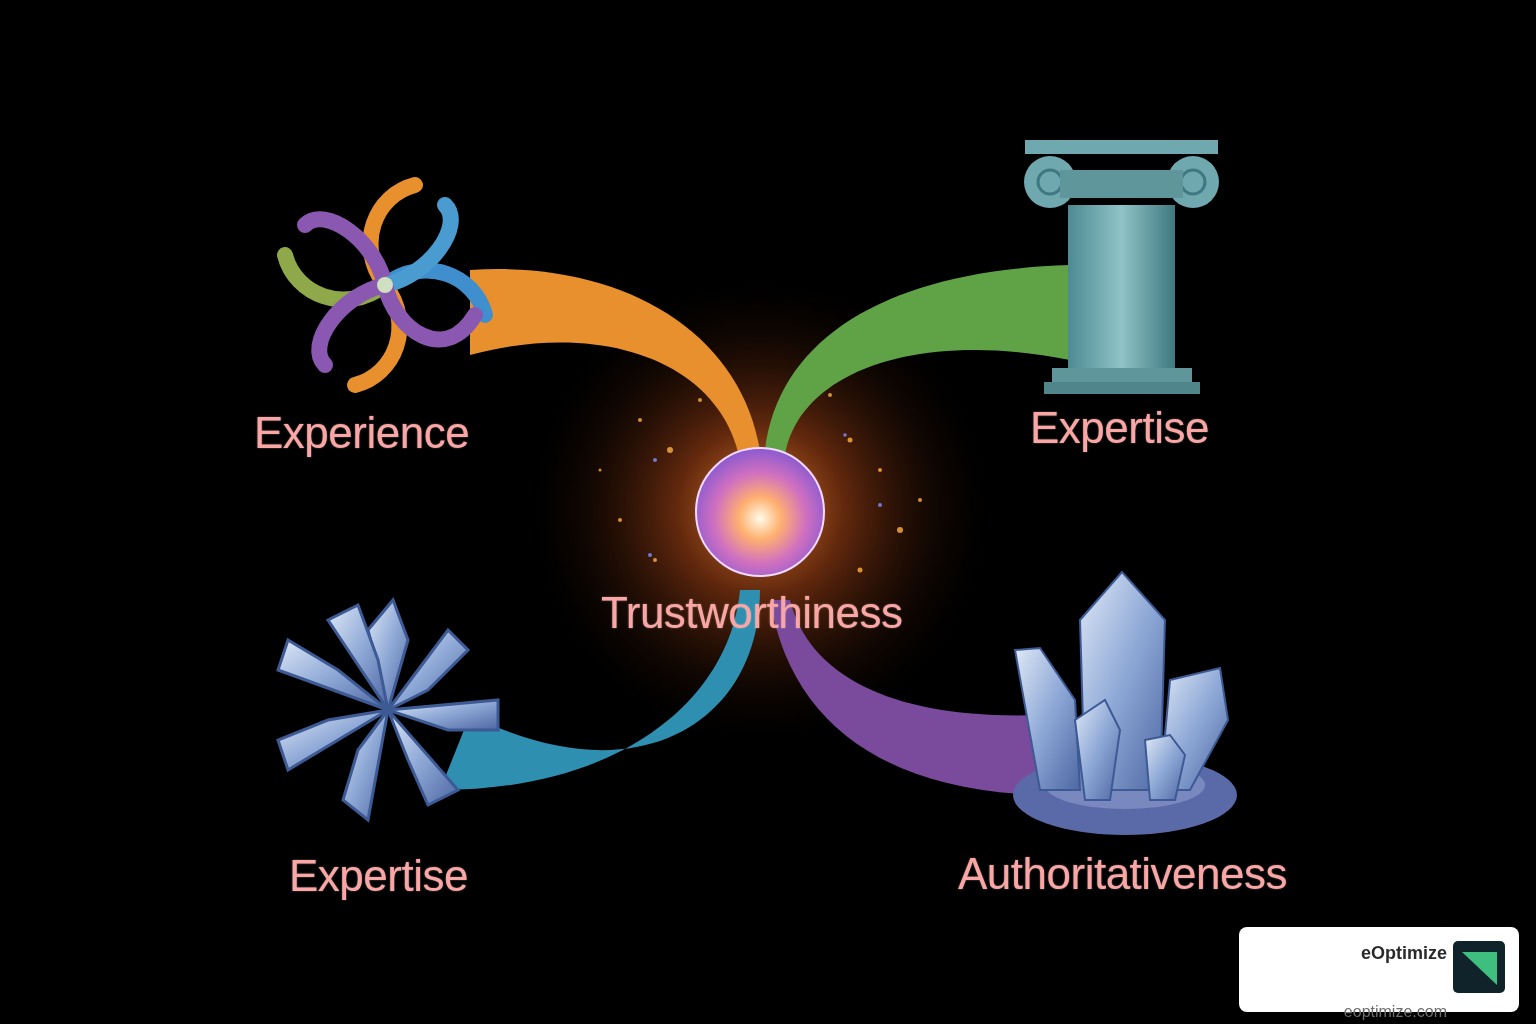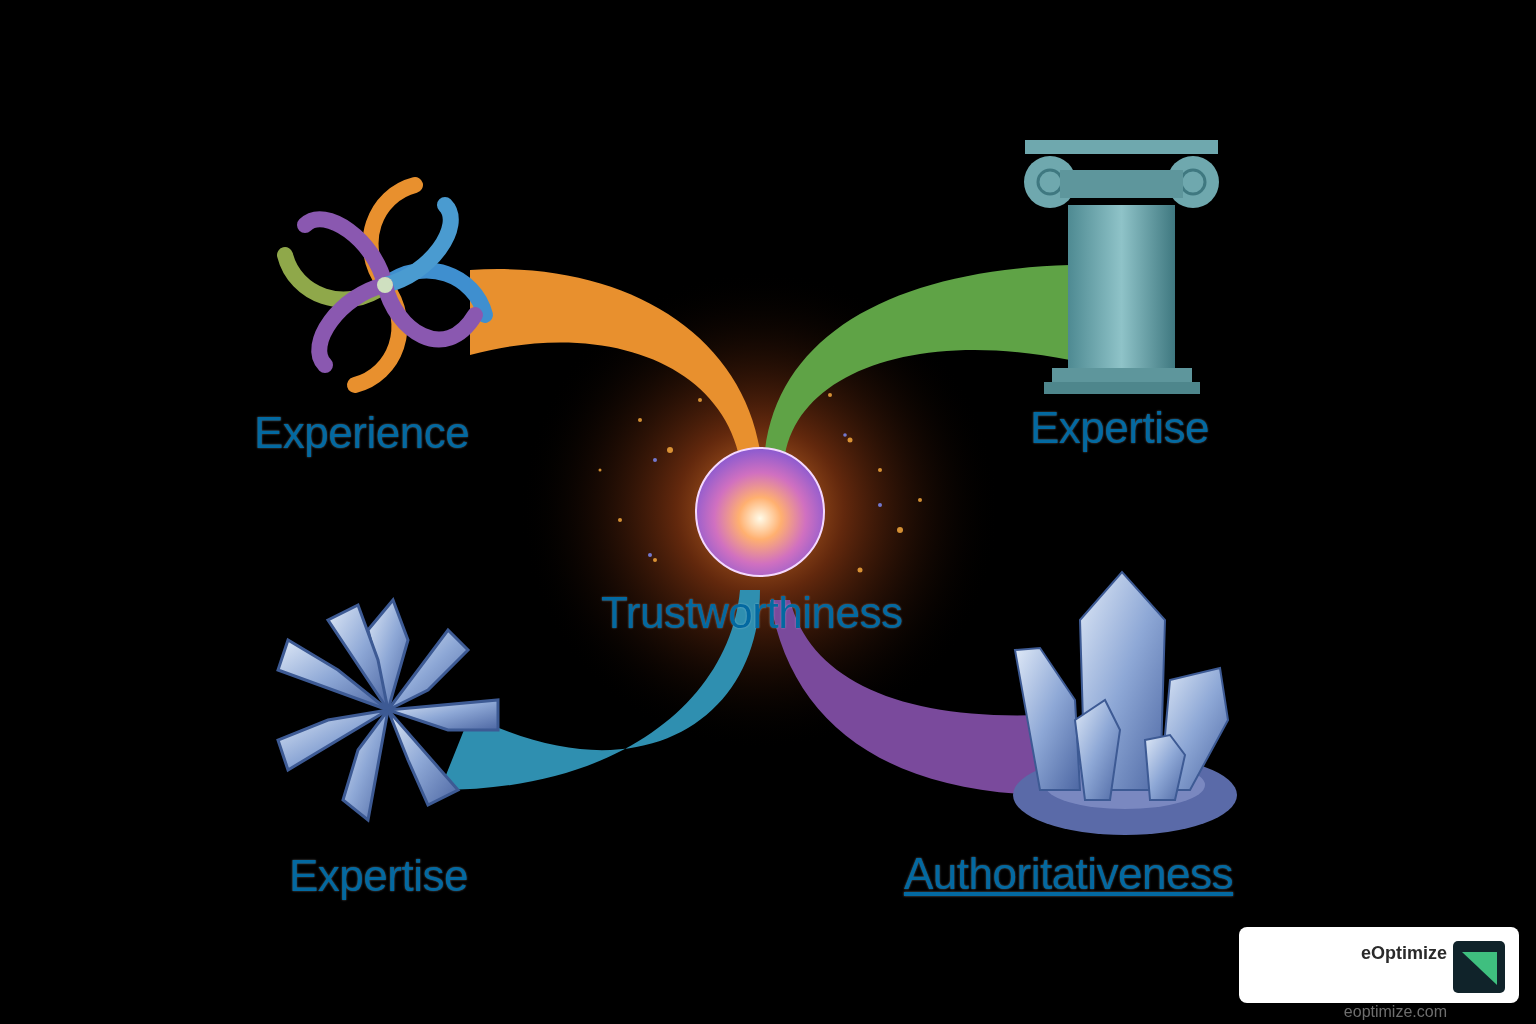--- a/index.html
+++ b/index.html
@@ -1,21 +1,21 @@
 <!DOCTYPE html>
 <html><head>
 <meta charset="utf-8">
 <style>
   html, body { margin:0; padding:0; }
   body { width:1536px; height:1024px; background:#000; position:relative; overflow:hidden;
          font-family:"Liberation Sans", sans-serif; }
   .stage { position:absolute; left:0; top:0; width:1536px; height:1024px; }
-  .label { position:absolute; color:#0369a1; font-size:44px; letter-spacing:-0.5px;
+  .label { position:absolute; color:#fca5a5; font-size:44px; letter-spacing:-0.5px;
            text-shadow: 0 0 2px rgba(255,255,255,0.4); white-space:nowrap; }
-  .brand { position:absolute; left:1239px; top:927px; width:280px; height:76px; background:#fff;
+  .brand { position:absolute; left:1239px; top:927px; width:280px; height:85px; background:#fff;
            border-radius:8px; }
   .brand-name { position:absolute; right:72px; top:16px; font-size:18px; font-weight:bold; color:#2a2a2a; }
   .brand-url { position:absolute; right:72px; top:42px; font-size:16px; color:#6e6e6e;margin-top:34px; }
   .brand-logo { position:absolute; right:14px; top:14px; width:52px; height:52px; background:#10232a; border-radius:5px; overflow:hidden; }
 </style>
 </head>
 <body>
 
 <svg class="stage" width="1536" height="1024" viewBox="0 0 1536 1024">
   <defs>
@@ -119,21 +119,21 @@
       <path d="M1170 680 L1220 668 L1228 720 L1190 790 L1160 790 Z"></path>
       <path d="M1075 720 L1105 700 L1120 730 L1110 800 L1085 800 Z"></path>
       <path d="M1145 740 L1170 735 L1185 755 L1175 800 L1150 800 Z"></path>
     </g>
   </g>
 </svg>
 
 <div class="label" style="left:254px; top:408px;">Experience</div>
 <div class="label" style="left:1030px; top:403px;">Expertise</div>
 <div class="label" style="left:289px; top:851px;">Expertise</div>
-<div class="label" style="left:904px; top:849px;text-decoration:underline;">Authoritativeness</div>
+<div class="label" style="left:958px; top:849px;">Authoritativeness</div>
 <div class="label" style="left:601px; top:588px;">Trustworthiness</div>
 
 <div class="brand">
   <div class="brand-name">eOptimize</div>
   <div class="brand-url">eoptimize.com</div>
   <div class="brand-logo">
     <svg width="52" height="52" viewBox="0 0 52 52">
         <path d="M9 11 L44 11 L44 44 Z" fill="#3fbf7f"></path>
       </svg>
   </div>

